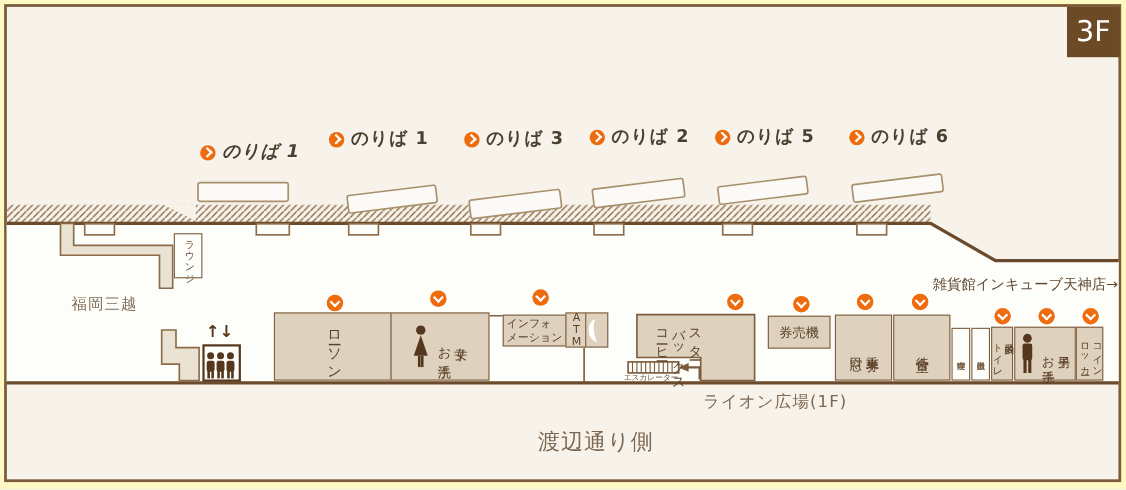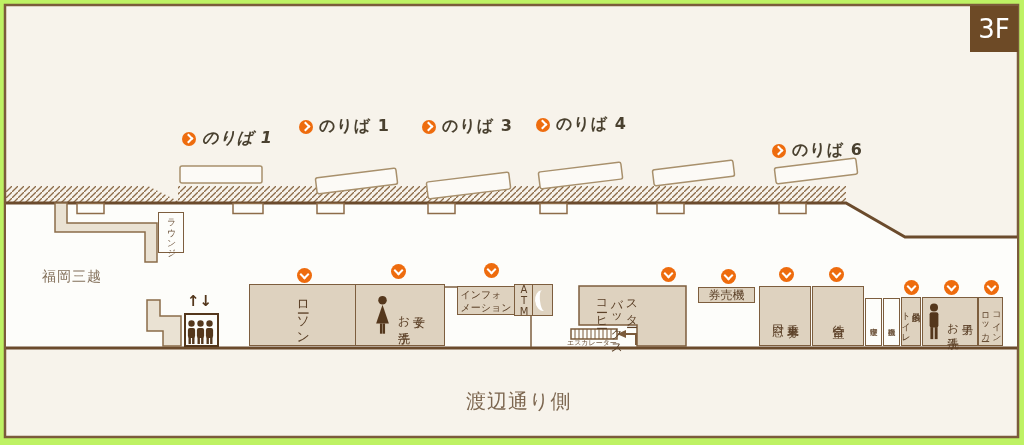--- a/index.html
+++ b/index.html
@@ -1,16 +1,16 @@
 <!DOCTYPE html>
 <html><head>
 <meta charset="utf-8">
 <style>
   html,body{margin:0;padding:0;background:#f2f0eb;font-family:"DejaVu Sans",sans-serif;}
-  #stage{position:relative;width:1024px;height:445px;background:#bef264;overflow:hidden;}
+  #stage{position:relative;width:1024px;height:445px;background:#fef9c3;overflow:hidden;}
   #struct{position:absolute;left:0;top:0;z-index:0;}
   .abs{position:absolute;z-index:2;}
   
   .floor-badge{left:970px;top:6px;width:48px;height:46px;background:#6d4a26;color:#fff;
     font-size:26px;display:flex;align-items:center;justify-content:center;}
   
   .pf{display:flex;align-items:center;gap:6px;}
   .pf-label{font-size:16px;font-weight:700;color:#49402f;letter-spacing:1px;}
   .mk{width:15px;height:15px;border-radius:50%;background:#ee6c0e;display:flex;
     align-items:center;justify-content:center;flex:0 0 auto;}
@@ -19,21 +19,21 @@
   .chev-r{transform:translateX(-1px) rotate(-45deg);}
   .chev-d{transform:translateY(-1px) rotate(45deg);}
   
   .fbox{background:#ded2bf;border:1.5px solid #7d5e3e;box-sizing:border-box;
     display:flex;align-items:center;justify-content:center;color:#5c4128;}
   .fbox.white{background:#fdfdfa;}
   .vtext{writing-mode:vertical-rl;text-orientation:mixed;white-space:pre;line-height:1.25;
     letter-spacing:1px;}
   .upright{text-orientation:upright;}
   .pre{white-space:pre;}
-  .area-label{color:#7d6750;font-size:15px;letter-spacing:1px;}
+  .area-label{color:#7d6750;font-size:15px;letter-spacing:1px;margin-left:23px;}
   .small-note{color:#5f4a33;font-size:13px;}
   .phone-c{width:11px;height:21px;border-left:5px solid #fff;border-radius:50%;
     transform:rotate(-6deg);}
   .icon-dark{fill:#54371c;}
   .elev-arrows{font-size:15px;font-weight:700;color:#54371c;letter-spacing:0;}
   .esc-label{font-size:7px;color:#6b5138;letter-spacing:0;}
 </style>
 </head>
 <body>
 
@@ -133,23 +133,29 @@
   <div class="abs pf" style="left:422px;top:116px;">
     <span class="mk mk14">
         <span class="chev chev-r"></span>
       </span>
     <span class="pf-label">のりば 3</span>
   </div>
   <div class="abs pf" style="left:536px;top:114px;">
     <span class="mk mk14">
         <span class="chev chev-r"></span>
       </span>
-    <span class="pf-label">のりば 4</span>
-  </div>
-  <div class="abs pf" style="left:772px;top:114px;margin-top:26px;">
+    <span class="pf-label">のりば 2</span>
+  </div>
+  <div class="abs pf" style="left:650px;top:114px;">
+    <span class="mk mk14">
+        <span class="chev chev-r"></span>
+      </span>
+    <span class="pf-label">のりば 5</span>
+  </div>
+  <div class="abs pf" style="left:772px;top:114px;">
     <span class="mk mk14">
         <span class="chev chev-r"></span>
       </span>
     <span class="pf-label">のりば 6</span>
   </div>
 
   <span class="abs mk" style="left:297px;top:268px;">
       <span class="chev chev-d"></span>
     </span>
   <span class="abs mk" style="left:391px;top:264px;">
@@ -207,21 +213,21 @@
   <div class="abs fbox" style="left:532px;top:284px;width:21px;height:32px;">
     <span class="phone-c"></span>
   </div>
 
   <div class="abs" style="left:594px;top:291px;width:86px;height:52px;">
     <span class="vtext" style="font-size:12px;color:#5c4128;">スター
 バックス
 コーヒー</span>
   </div>
 
-  <div class="abs fbox" style="left:698px;top:287px;width:57px;height:16px;">
+  <div class="abs fbox" style="left:698px;top:287px;width:57px;height:30px;">
     <span style="font-size:12px;">券売機</span>
   </div>
 
   <div class="abs fbox" style="left:759px;top:286px;width:52px;height:60px;">
     <span class="vtext" style="font-size:12px;">乗車券
 窓口</span>
   </div>
 
   <div class="abs fbox" style="left:812px;top:286px;width:52px;height:60px;">
     <span class="vtext" style="font-size:12px;">待合室</span>
@@ -258,15 +264,17 @@
 
   <div class="abs fbox white" style="left:158px;top:212px;width:26px;height:41px;">
     <span class="vtext" style="font-size:9px;color:#6b5138;letter-spacing:0;">ラウンジ</span>
   </div>
 
   <div class="abs elev-arrows" style="left:187px;top:292px;">↑↓</div>
 
   <div class="abs esc-label" style="left:567px;top:338px;">エスカレーター</div>
 
   <div class="abs area-label" style="left:42px;top:268px;font-size:14px;color:#83705a;">福岡三越</div>
+  <div class="abs area-label" style="left:616px;top:356px;">ライオン広場(1F)</div>
   <div class="abs area-label" style="left:466px;top:388px;font-size:20px;">渡辺通り側</div>
+  <div class="abs small-note" style="left:848px;top:250px;">雑貨館インキューブ天神店→</div>
 
 </div>
 
 </body></html>

